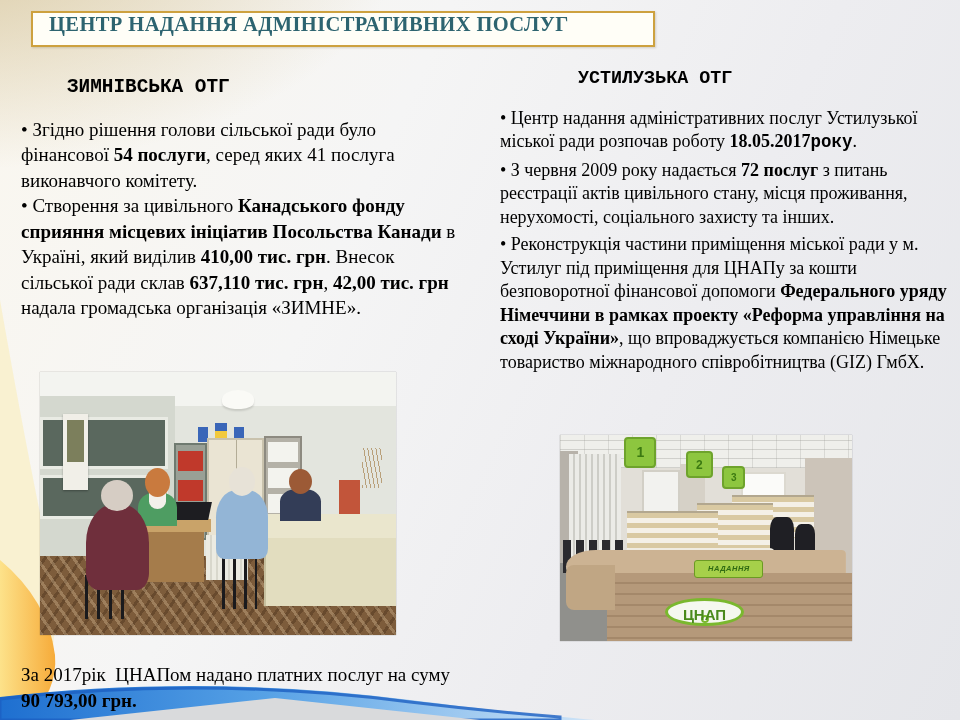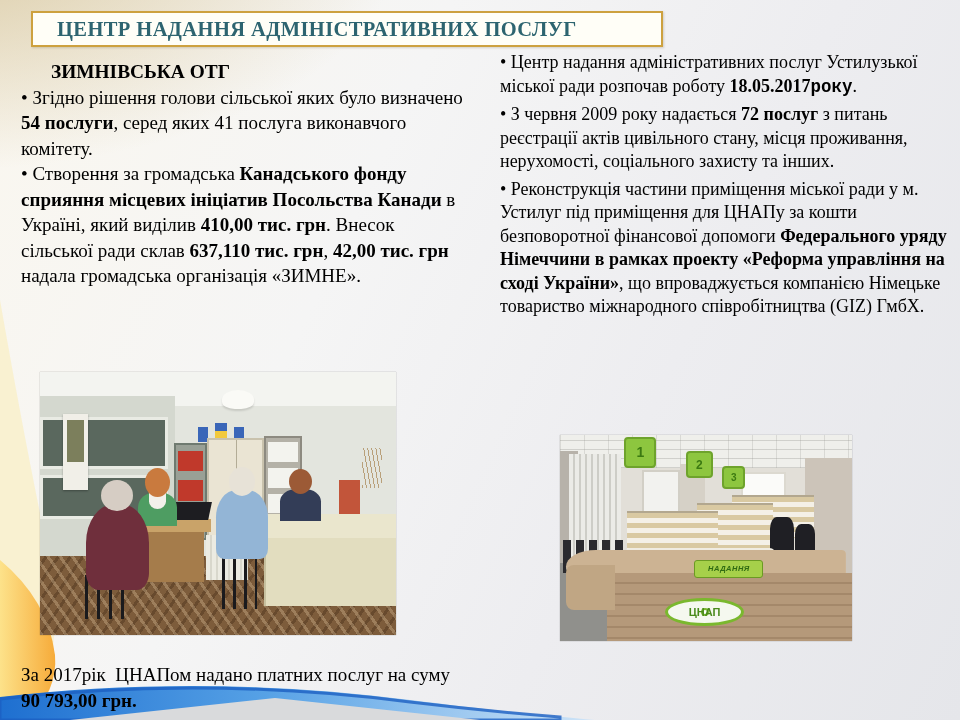--- a/index.html
+++ b/index.html
@@ -7,31 +7,31 @@
     position:relative;width:960px;height:720px;overflow:hidden;
     font-family:"Liberation Serif","DejaVu Serif",serif;color:#000;
     background:
       radial-gradient(ellipse 640px 320px at -60px -60px, rgba(209,190,144,.8), rgba(209,190,144,0) 72%),
       linear-gradient(115deg,#faf7ef 0%,#f5f5f5 35%,#ededf0 65%,#e5e6ea 100%);
   }
   
   .title-box{
     position:absolute;left:31px;top:11px;width:604px;height:32px;
     background:#fffef7;border:2px solid #cda13f;
-    display:flex;align-items:center;padding-left:24px;box-sizing:content-box;
+    display:flex;align-items:flex-start;padding-left:16px;box-sizing:content-box;
     box-shadow:1px 1px 2px rgba(120,100,60,.25);
   }
   .title-box span{
     font-size:20.5px;font-weight:bold;color:#2d6470;letter-spacing:.4px;white-space:nowrap;
   }
   
   .col{position:absolute;}
   .col-left{left:21px;top:59px;width:446px;font-size:19px;line-height:25.5px;}
   .col-right{left:500px;top:51px;width:456px;font-size:18px;line-height:23.5px;}
-  .col h2{margin:0;font-size:1.02em;font-weight:bold;}
+  .col h2{margin:16px;font-size:1.02em;font-weight:bold;font-family:Liberation Mono, monospace;}
   .col-left h2{text-indent:30px;}
   .col-right h2{text-indent:62px;}
   .col p{margin:0;}
   .col-right p{margin-bottom:4px;}
   .b{font-weight:bold;}
   .sans{font-family:Liberation Mono, monospace;font-size:.97em;}
   .caption{position:absolute;font-size:19px;line-height:26px;white-space:pre-wrap;}
   .caption-left{left:21px;top:643px;width:452px;}
   .caption-right{left:506px;top:650px;width:450px;font-size:18.5px;}
   
@@ -110,22 +110,22 @@
   .rp-chair.c2{left:80.5%;top:43%;width:7%;height:16%;}
   .rp-floor{left:0;top:62%;width:22%;height:38%;background:#90908c;}
   .rp-counter-top{left:2%;top:56%;width:96%;height:13%;background:#ccb393;border-radius:40px 6px 4px 20px/22px 5px 4px 14px;box-shadow:0 -1px 1px rgba(255,255,255,.5) inset;}
   .rp-counter-inner{left:22%;top:55%;width:52%;height:6%;background:#f0ece2;border-radius:8px;}
   .rp-desk-front{left:16%;top:67%;width:84%;height:33%;background:repeating-linear-gradient(180deg,#b5997a 0 9px,#a4886a 9px 11px);}
   .rp-desk-return{left:2%;top:63%;width:17%;height:22%;background:#c0a684;border-radius:8px 0 0 8px;}
   .rp-reception{left:46%;top:60.5%;width:23%;height:8%;background:#a6d04a;border:1px solid #6b9a24;border-radius:3px;
     display:flex;align-items:center;justify-content:center;
     font-family:"Liberation Sans",sans-serif;font-weight:bold;font-style:italic;font-size:7.5px;color:#2f6a12;letter-spacing:.5px;}
   .rp-logo{left:36%;top:79%;width:27%;height:13.5%;background:#f5f8ef;border:3px solid #7ab82e;border-radius:50%;box-sizing:border-box;
-    display:flex;align-items:center;justify-content:center;gap:2px;
-    font-family:"Liberation Sans",sans-serif;font-weight:bold;font-size:11px;color:#4a8a1c;}
+    display:flex;align-items:flex-end;justify-content:center;gap:2px;
+    font-family:"Liberation Sans",sans-serif;font-weight:bold;font-size:15px;color:#4a8a1c;}
   .rp-logo .dot{position:static;width:8px;height:8px;border:2px solid #7ab82e;border-radius:50%;box-sizing:border-box;background:#fff;}
   
   .deco{position:absolute;left:0;bottom:0;pointer-events:none;}
 </style>
 </head>
 <body>
 
 <div class="slide">
 
   <svg class="deco" width="620" height="430" viewBox="0 0 620 430">
@@ -146,25 +146,26 @@
     <path d="M0,409 C130,394 270,394 410,412 C460,418 510,423 560,427 L560,430 L0,430 Z" fill="none" stroke="#1b5fc2" stroke-width="3" opacity="0.8"></path>
     <path d="M70,430 L275,408 L480,430 Z" fill="#d9dadc"></path>
   </svg>
 
   <div class="title-box">
     <span>ЦЕНТР НАДАННЯ АДМІНІСТРАТИВНИХ ПОСЛУГ</span>
   </div>
 
   <div class="col col-left">
     <h2>ЗИМНІВСЬКА ОТГ</h2>
-    <p><span>• Згідно рішення голови сільської яких було визначено </span><span class="b">54 послуги</span><span>, серед яких 41 послуга виконавчого комітету.</span></p>
-    <p><span>• Створення за громадська </span><span class="b">Канадського фонду сприяння місцевих ініціатив Посольства Канади</span><span> в Україні, який виділив </span><span class="b">410,00 тис. грн</span><span>. Внесок сільської ради склав </span><span class="b">637,110 тис. грн</span><span>, </span><span class="b">42,00 тис. грн</span><span> надала громадська організація «ЗИМНЕ».</span></p>
+    <p><span>• Згідно рішення голови сільської ради було фінансової </span><span class="b">54 послуги</span><span>, серед яких 41 послуга виконавчого комітету.</span></p>
+    <p><span>• Створення за цивільного </span><span class="b">Канадського фонду сприяння місцевих ініціатив Посольства Канади</span><span> в Україні, який виділив </span><span class="b">410,00 тис. грн</span><span>. Внесок сільської ради склав </span><span class="b">637,110 тис. грн</span><span>, </span><span class="b">42,00 тис. грн</span><span> надала громадська організація «ЗИМНЕ».</span></p>
   </div>
 
   <div class="col col-right">
+    <h2>УСТИЛУЗЬКА ОТГ</h2>
     <p><span>• Центр надання адміністративних послуг Устилузької міської ради розпочав роботу </span><span class="b">18.05.2017</span><span class="b sans">року</span><span>.</span></p>
     <p><span>• З червня 2009 року надається </span><span class="b">72 послуг</span><span> з питань реєстрації актів цивільного стану, місця проживання, нерухомості, соціального захисту та інших.</span></p>
     <p><span>• Реконструкція частини приміщення міської ради у м. Устилуг під приміщення для ЦНАПу за кошти безповоротної фінансової допомоги </span><span class="b">Федерального уряду Німеччини в рамках проекту «Реформа управління на сході України»</span><span>, що впроваджується компанією Німецьке товариство міжнародного співробітництва (GIZ) ГмбХ.</span></p>
   </div>
 
   <div class="photo photo-left">
     <div class="lp-ceiling"></div>
     <div class="lp-leftwall"></div>
     <div class="lp-board b1"></div>
     <div class="lp-board b2"></div>

